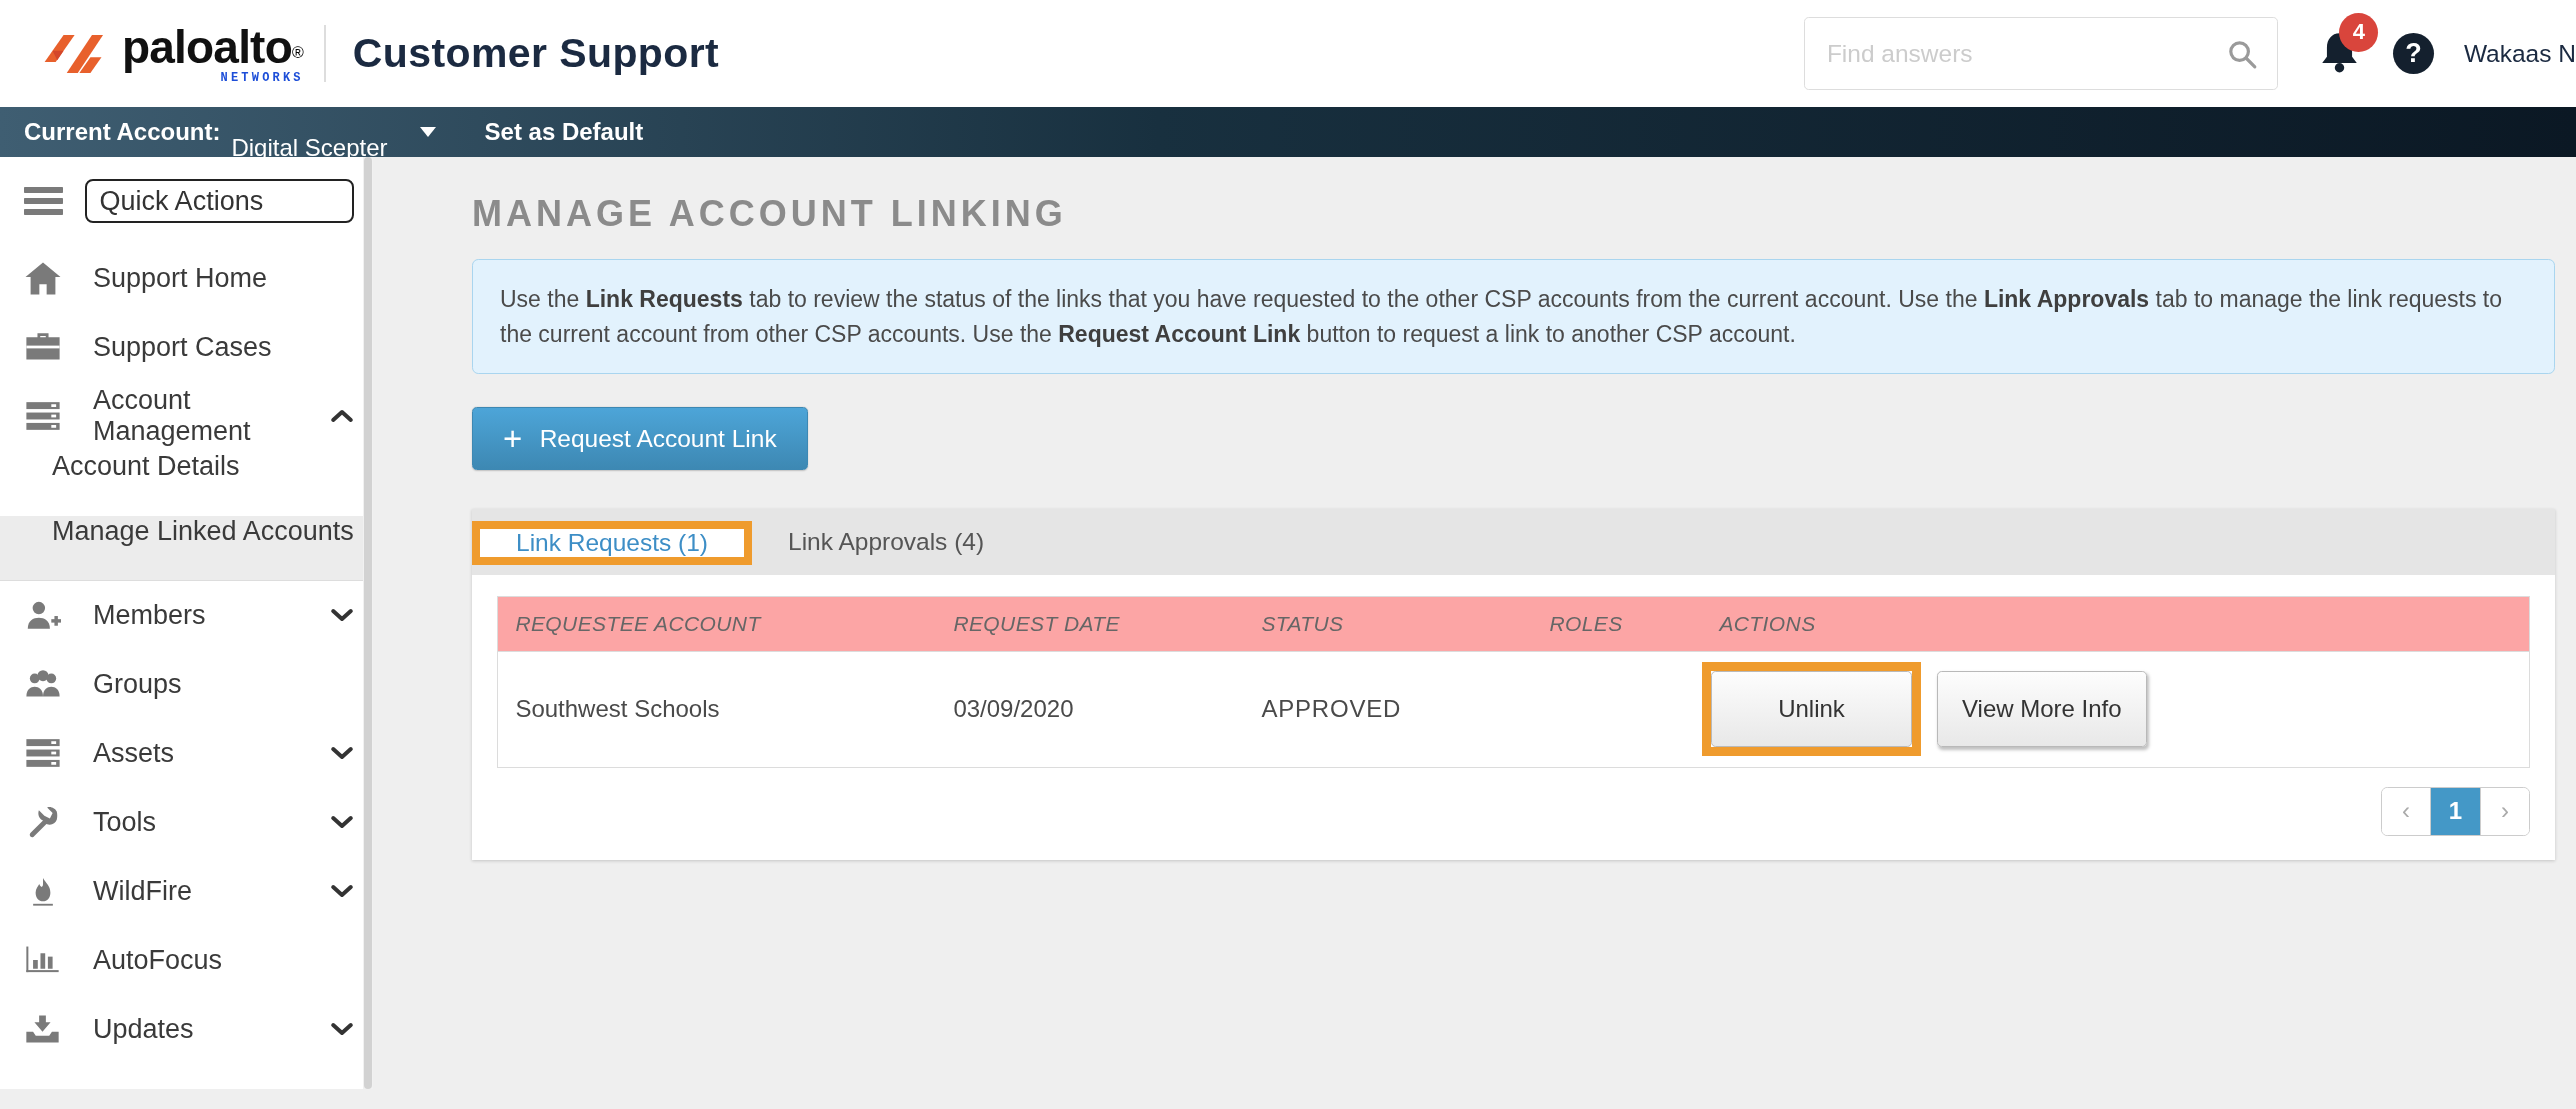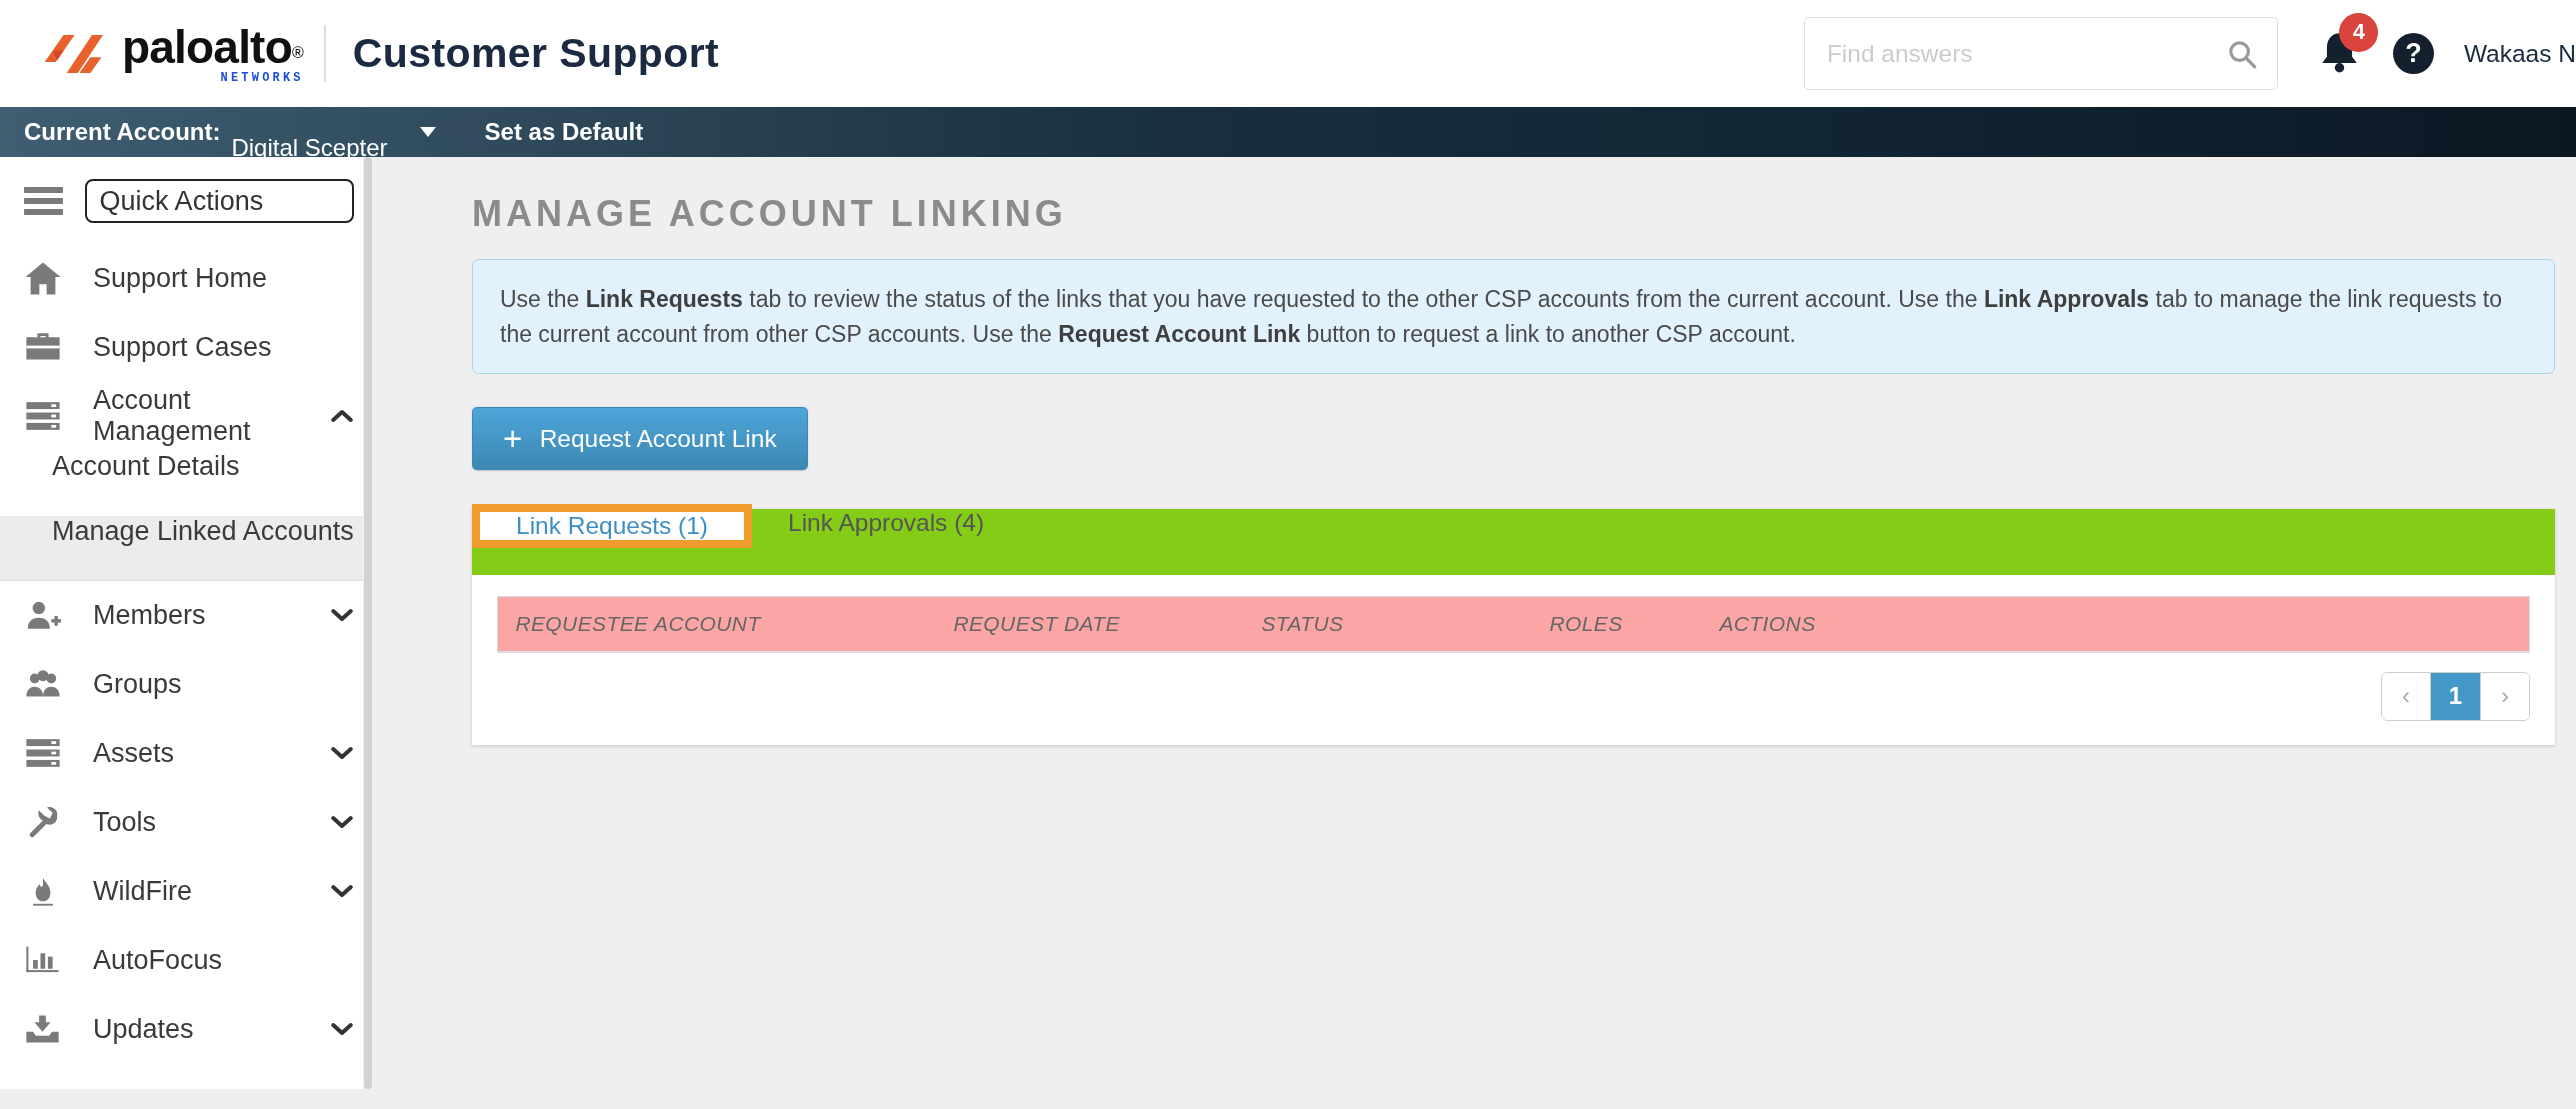--- a/index.html
+++ b/index.html
@@ -53,21 +53,21 @@
 
   
   .content { flex:1; background:#efefef; padding:0 21px 0 99px; overflow:hidden; }
   .page-title { margin-top:36px; font-size:36px; font-weight:700; color:#8b8b8b; letter-spacing:4px; }
   .info-box { margin-top:24px; background:#e2f2fd; border:1.6px solid #a9d5ef; border-radius:6.3px; padding:22px 27px; font-size:23px; color:#4a4a4a; line-height:1.5; }
   .info-box b { color:#3f3f3f; }
   .req-btn { margin-top:33px; display:inline-flex; align-items:center; height:63px; padding:0 30px; background:linear-gradient(#4da5d8,#3d88b3); border:0.8px solid #3d88b3; border-radius:4.7px; color:#fff; font-size:24.5px; cursor:pointer; box-shadow:0 0.8px 1.6px rgba(0,0,0,.2); }
   .req-btn .plus { font-size:33px; font-weight:400; margin-right:17.4px; line-height:1; }
 
   .card { margin-top:39px; background:#fff; box-shadow:0 0.8px 3.2px rgba(0,0,0,.18); }
-  .tab-strip { height:66px; background:#84cc16; display:flex; align-items:flex-start; position:relative; }
+  .tab-strip { height:66px; background:#e5e5e5; display:flex; align-items:center; position:relative; }
   .tab-hl { border:8.7px solid #ef9b2d; background:#fff; display:flex; margin:-4.7px 0 -6.3px 0; z-index:2; }
   .tab { display:flex; align-items:center; padding:0 36px; font-size:24.5px; cursor:pointer; }
   .tab.active { background:#fff; color:#3d8ec6; }
   .tab.inactive { color:#555; }
 
   .tbl { margin:20.5px 25px 0 25px; border:0.8px solid #dcdcdc; }
   .tbl-head { display:grid; grid-template-columns:438px 308px 288px 170px 1fr; background:#fca5a5; border-bottom:0.8px solid #dcdcdc; height:55px; align-items:center;font-style:italic; }
   .tbl-head div { font-size:21px; color:#666; padding-left:17.4px; letter-spacing:0.4px; }
   .tbl-row { display:grid; grid-template-columns:438px 308px 288px 170px 1fr; background:#fff; height:115px; align-items:center; }
   .tbl-row .cell { font-size:24px; color:#4a4a4a; padding-left:17.4px; }
@@ -308,20 +308,32 @@
       </div>
 
       <div class="tbl">
         <div class="tbl-head">
           <div>REQUESTEE ACCOUNT</div>
           <div>REQUEST DATE</div>
           <div>STATUS</div>
           <div>ROLES</div>
           <div>ACTIONS</div>
         </div>
+        <div class="tbl-row">
+          <div class="cell">Southwest Schools</div>
+          <div class="cell">03/09/2020</div>
+          <div class="cell cell-status">APPROVED</div>
+          <div class="cell"></div>
+          <div class="cell cell-actions">
+            <span class="btn-hl">
+              <button class="gray-btn">Unlink</button>
+            </span>
+            <button class="gray-btn shadow">View More Info</button>
+          </div>
+        </div>
       </div>
 
       <div class="pager-row">
         <div class="pager">
           <div class="pg pg-prev">
               <span>‹</span>
             </div>
           <div class="pg pg-cur">1</div>
           <div class="pg pg-next">
               <span>›</span>

